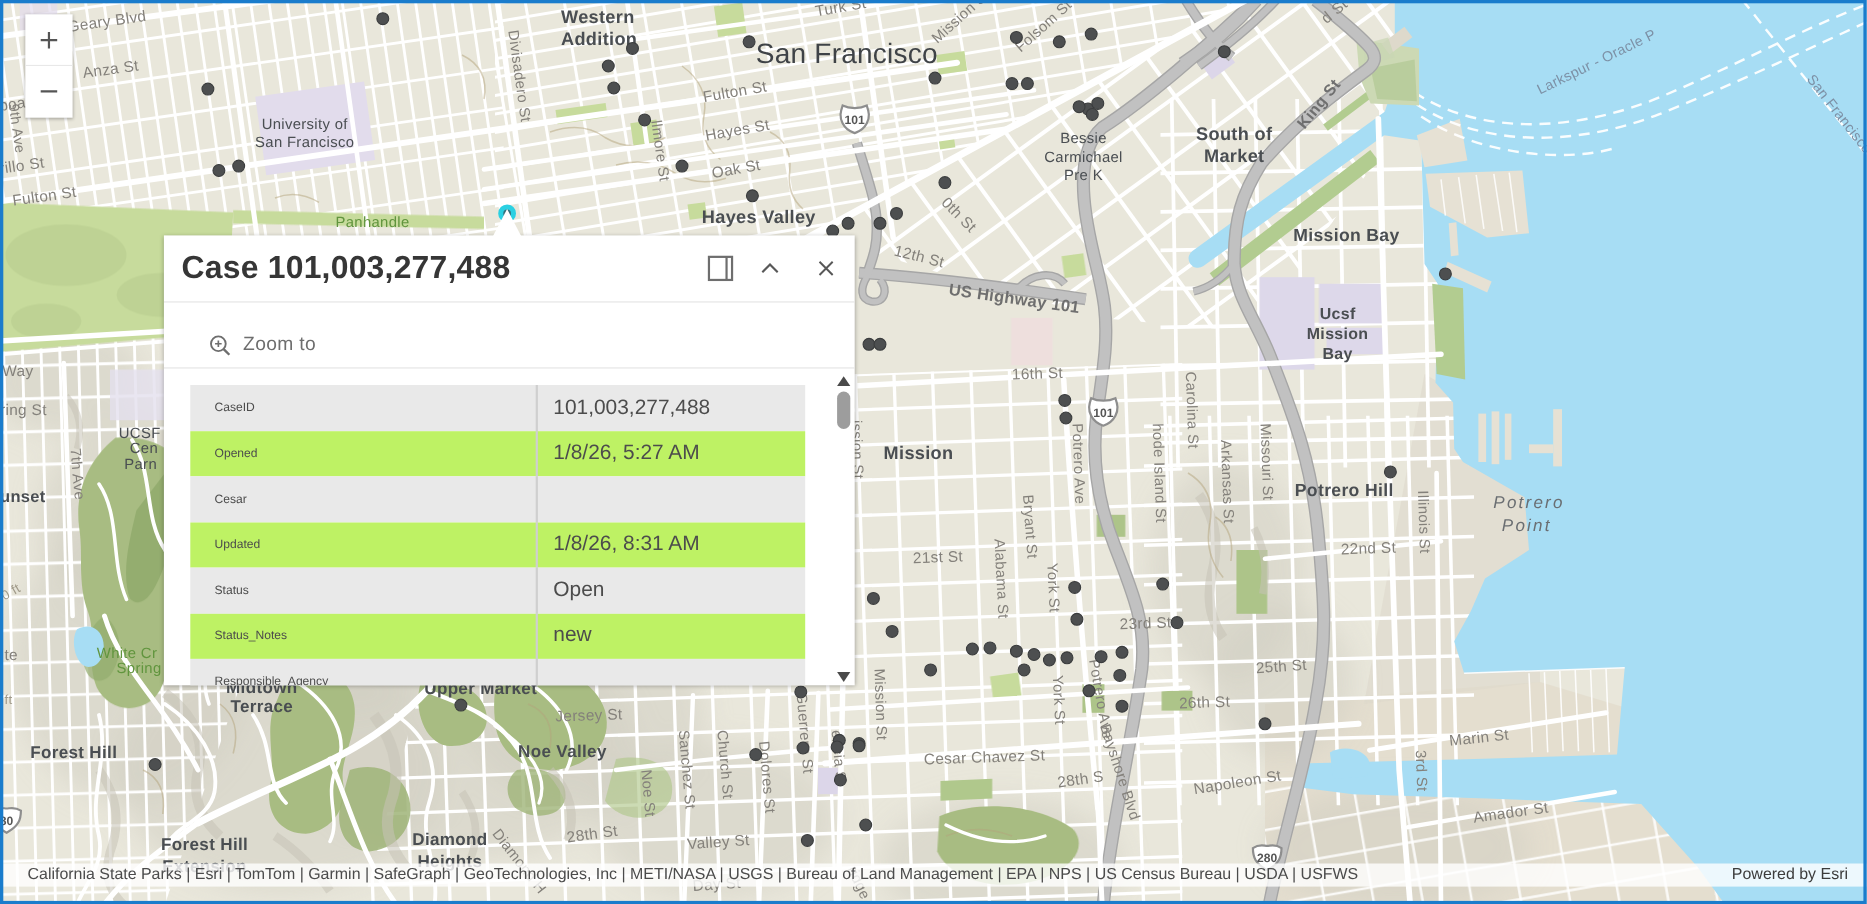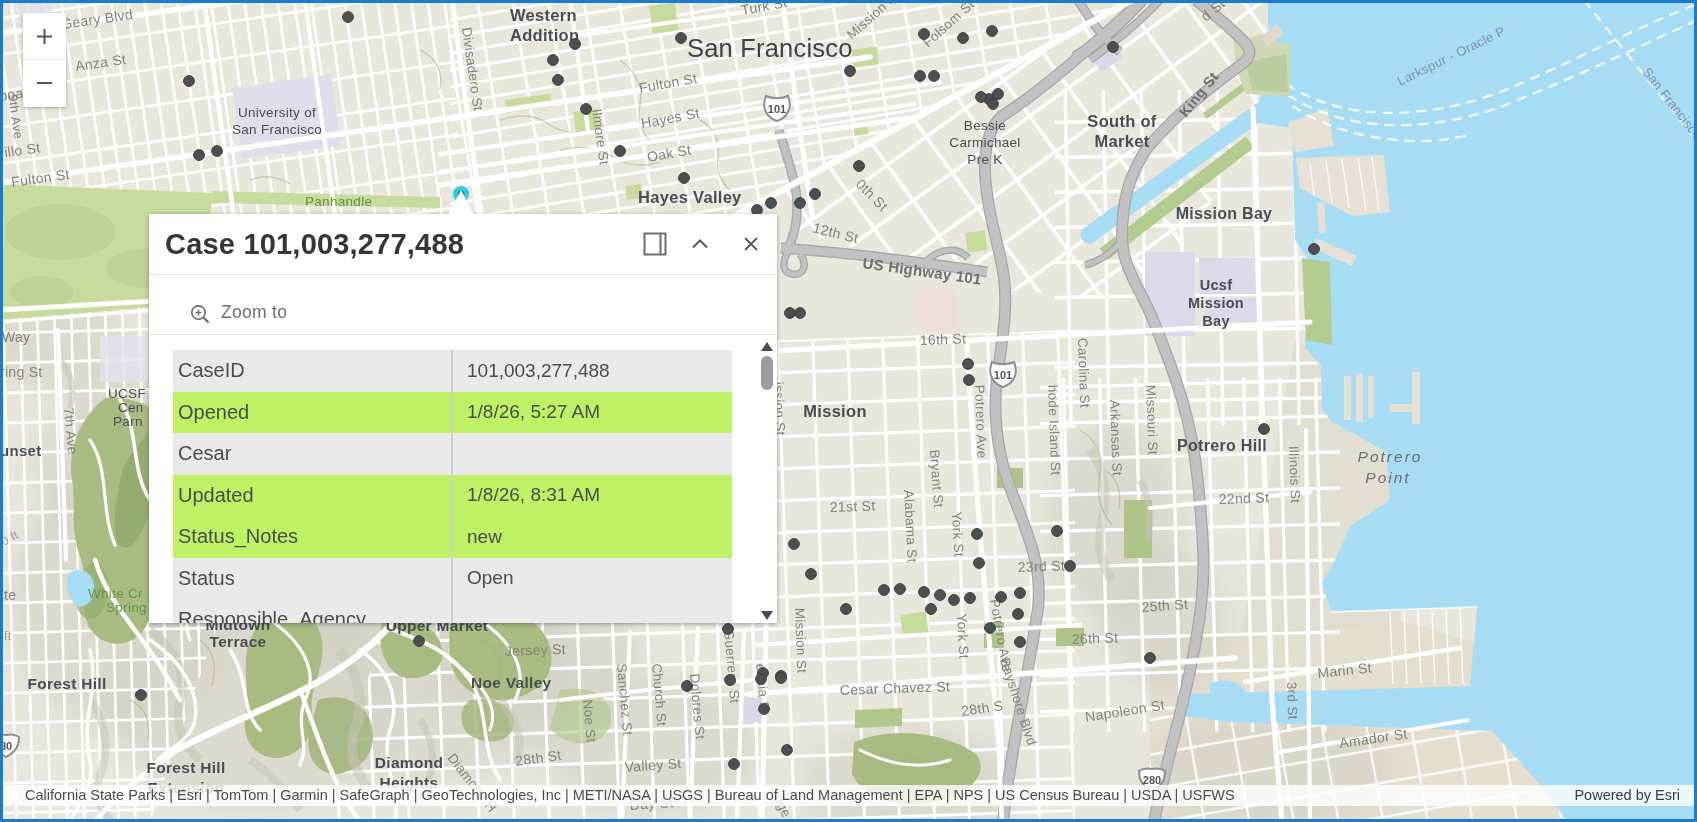--- a/index.html
+++ b/index.html
@@ -13,21 +13,21 @@
 .ptitle { position:absolute; left:16px; top:0; height:60px; display:flex; align-items:center; font-size:29px; font-weight:bold; color:#363636; letter-spacing:0.2px; }
 .pbtns { position:absolute; right:0; top:0; height:60px; display:flex; align-items:center; }
 .hr1 { position:absolute; left:0; top:60px; width:100%; height:1px; background:#e3e3e3; }
 .zoomrow { position:absolute; left:0; top:69px; width:100%; height:59px;margin-left:24px; }
 .zoomrow span { position:absolute; left:48px; top:19px; font-size:17.5px; color:#6e6e6e; letter-spacing:0.3px; }
 .hr2 { position:absolute; left:0; top:120px; width:100%; height:1px; background:#e3e3e3; }
 .tbl { position:absolute; left:24px; top:136px; width:559px; }
 .row { width:100%; height:41.5px; display:flex; }
 .row.odd { background:#e9e9e9; }
 .row.even { background:#bef264; }
-.cellL { width:280px; padding-left:5px; display:flex; align-items:center; font-size:20px; color:#4c4c4c; border-right:2px solid #cfcfcf; }
+.cellL { width:316px; padding-left:22px; display:flex; align-items:center; font-size:11px; color:#4c4c4c; border-right:2px solid #cfcfcf; }
 .cellR { flex:1; padding-left:14px; display:flex; align-items:center; font-size:19px; color:#4c4c4c; }
 .sbar { position:absolute; right:3px; top:128px; width:14px; height:278px; }
 .sthumb { position:absolute; left:1px; top:14px; width:12px; height:34px; background:#9d9d9d; border-radius:6px; }
 .sarrow { position:absolute; left:1px; width:0; height:0; border-left:6px solid transparent; border-right:6px solid transparent; }
 .up { top:0; border-bottom:9px solid #4a4a4a; }
 .down { bottom:0; border-top:9px solid #4a4a4a; }
 #attrib { position:absolute; left:0; bottom:16px; width:100%; height:21px; background:rgba(255,255,255,0.8); z-index:40; }
 #attrib .left { position:absolute; left:25px; top:2px; font-size:14.5px; color:#4b4b4b; white-space:nowrap; }
 #attrib .right { position:absolute; right:17px; top:2px; font-size:14.5px; color:#3c3c3c; }
 svg text { font-family:"Liberation Sans", sans-serif; }
@@ -1523,27 +1523,27 @@
         <div class="cellR">1/8/26, 5:27 AM</div>
       </div>
     <div class="row odd">
         <div class="cellL">Cesar</div>
         <div class="cellR"></div>
       </div>
     <div class="row even">
         <div class="cellL">Updated</div>
         <div class="cellR">1/8/26, 8:31 AM</div>
       </div>
+    <div class="row odd">
+        <div class="cellL">Status</div>
+        <div class="cellR">Open</div>
+      </div>
     <div class="row even">
         <div class="cellL">Status_Notes</div>
         <div class="cellR">new</div>
-      </div>
-    <div class="row odd">
-        <div class="cellL">Status</div>
-        <div class="cellR">Open</div>
       </div>
     <div class="row odd">
         <div class="cellL">Responsible_Agency</div>
       </div>
   </div>
   <div class="sbar">
     <div class="sarrow up"></div>
     <div class="sthumb"></div>
     <div class="sarrow down"></div>
   </div>

